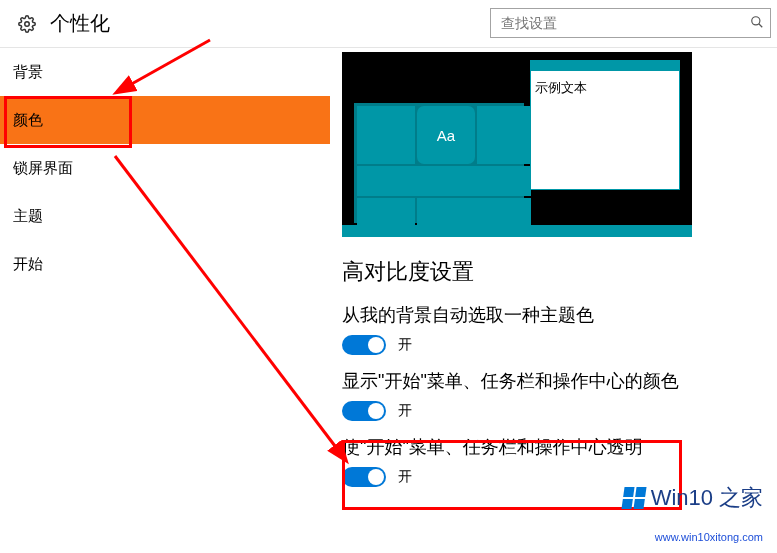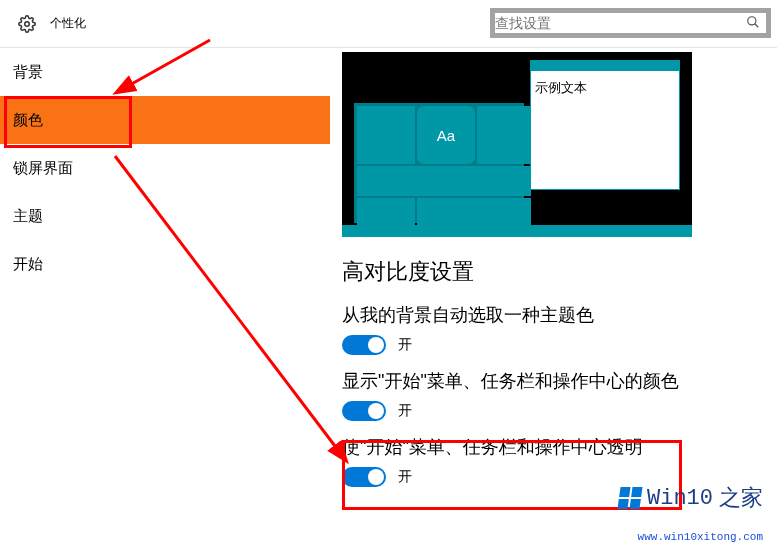--- a/index.html
+++ b/index.html
@@ -20,28 +20,29 @@
     padding-left: 18px;
     border-bottom: 1px solid #e5e5e5;
   }
   .gear-icon {
     width: 18px; height: 18px;
     margin-right: 14px;
     display: inline-flex;
     align-items: center;
     justify-content: center;
   }
-  .header-title { font-size: 12px; }
+  .header-title { font-size: 20px; }
   .search-box {
     position: absolute;
     top: 8px;
     left: 490px;
     right: 6px;
     height: 30px;
-    border: 5px solid #a3a3a3;
+    border: 1px solid #a3a3a3;
+    padding-left: 10px;
     display: flex;
     align-items: center;
     color: #888;
     background: #fff;
   }
   .search-box input {
     border: none; outline: none; width: 100%; font-size: 14px;
     color: #333; background: transparent;
   }
   .search-icon { margin-left: auto; margin-right: 6px; }
@@ -149,21 +150,21 @@
   }
   .redbox.sidebar-hl { left: 4px; top: 96px; width: 128px; height: 52px; }
   .redbox.setting-hl { left: 342px; top: 440px; width: 340px; height: 70px; }
   svg.anno { position: absolute; left:0; top:0; pointer-events: none; }
 
   
   .watermark {
     position: absolute;
     right: 14px; bottom: 10px;
     text-align: right;
-    font-family: Liberation Mono, monospace;
+    font-family: Liberation Sans, sans-serif;
   }
   .watermark .brand {
     display: flex; align-items: center; gap: 6px;
     justify-content: flex-end;
     font-size: 22px;
     color: #1b3e87;
   }
   .winlogo { display: inline-grid; grid-template-columns: 10px 10px; grid-template-rows: 10px 10px; gap: 2px; transform: skewX(-8deg);}
   .winlogo span { background: #0078d7; }
   .watermark .url { font-size: 11px; color: #1d4ed8; margin-top: 18px; }

